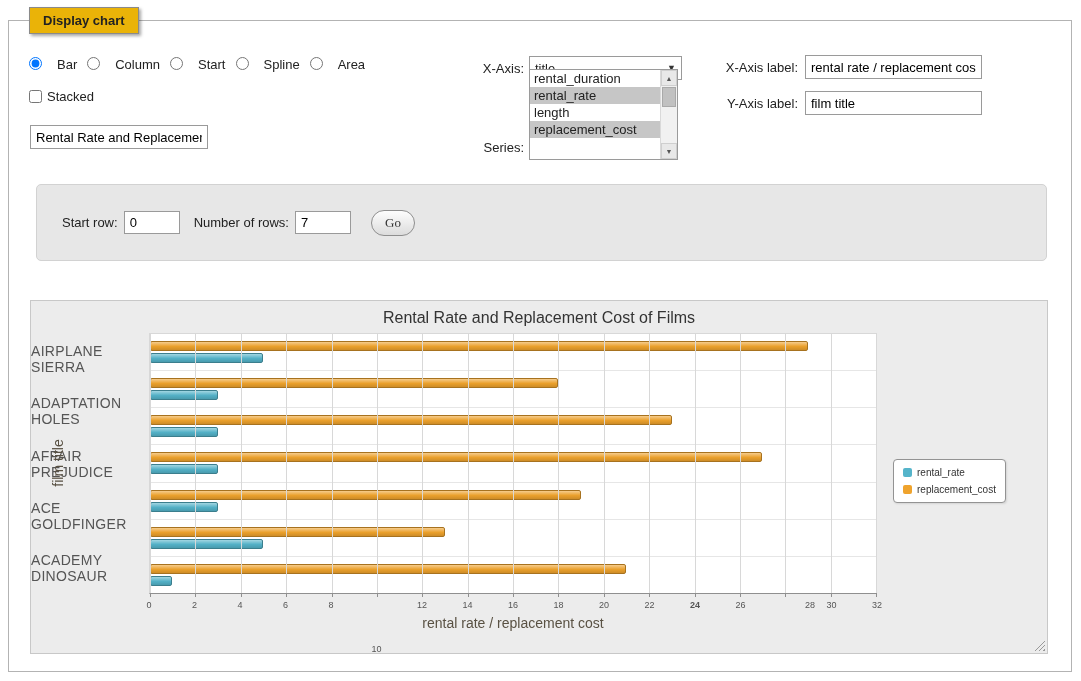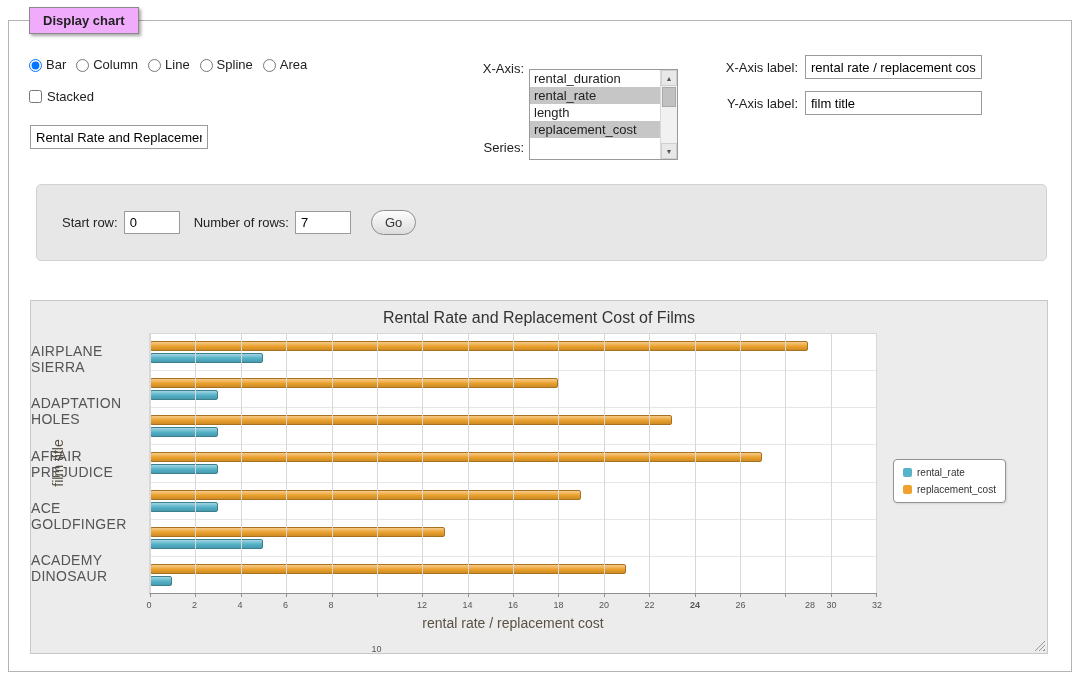--- a/index.html
+++ b/index.html
@@ -1,22 +1,22 @@
 <!DOCTYPE html>
 <html><head>
 <meta charset="utf-8">
 <style>
   * { box-sizing: border-box; margin: 0; padding: 0; }
   html,body { width:1081px; height:681px; background:#fff; font-family:"Liberation Sans", sans-serif; font-size:13px; color:#222; overflow:hidden; }
   .main-panel { position:absolute; left:8px; top:20px; width:1064px; height:652px; border:1px solid #b3b3b3; background:#fff; }
-  .panel-legend { position:absolute; top:-14px; left:20px; background:#f0abfc; border:1px solid #8a8a8a; box-shadow:2px 2px 3px rgba(0,0,0,.35); padding:5px 13px; font-weight:bold; font-size:13px; color:#222; }
+  .panel-legend { position:absolute; top:-14px; left:20px; background:#eab308; border:1px solid #8a8a8a; box-shadow:2px 2px 3px rgba(0,0,0,.35); padding:5px 13px; font-weight:bold; font-size:13px; color:#222; }
 
   
   .radio-row { position:absolute; left:20px; top:36px; display:flex; align-items:center; gap:10px; }
-  .radio-item { display:flex; align-items:flex-end; gap:4px; cursor:default; }
+  .radio-item { display:flex; align-items:flex-start; gap:15px; cursor:default; }
   .radio-item input { margin:0; }
   .checkbox-row { position:absolute; left:20px; top:68px; display:flex; align-items:center; gap:5px; }
   .title-input { position:absolute; left:21px; top:104px; width:178px; height:24px; border:1px solid #9a9a9a; padding:2px 5px; font-size:13px; font-family:"Liberation Sans", sans-serif; }
 
   
   .lbl { position:absolute; text-align:right; color:#222; }
   .xaxis-lbl   { left:420px; top:40px;  width:95px; }
   .series-lbl  { left:420px; top:119px; width:95px; }
   .fake-select { position:absolute; left:520px; top:35px; width:153px; height:24px; border:1px solid #9a9a9a; background:#fff; display:flex; align-items:center; justify-content:space-between; padding:0 5px; cursor:default; }
   .fake-select .arrow { font-size:9px; color:#333; }
@@ -34,21 +34,21 @@
   .yfield-lbl { left:689px; top:75px; width:100px; }
   .axis-input { position:absolute; height:24px; width:177px; border:1px solid #9a9a9a; padding:2px 5px; font-size:13px; font-family:"Liberation Sans", sans-serif; }
   .xfield-input { left:796px; top:34px; }
   .yfield-input { left:796px; top:70px; }
 
   
   .rows-panel { position:absolute; left:27px; top:163px; width:1011px; height:77px; background:#e7e7e7; border:1px solid #d2d2d2; border-radius:5px; display:flex; align-items:center; padding-left:25px; }
   .rows-panel label { margin-right:6px; }
   .small-input { width:56px; height:23px; border:1px solid #9a9a9a; padding:2px 5px; font-size:13px; font-family:"Liberation Sans", sans-serif; }
   .sp12 { width:14px; } .sp20 { width:20px; }
-  .go-button { padding:4px 13px; border-radius:13px; border:1px solid #8e8e8e; background:linear-gradient(#fdfdfd,#dcdcdc); font-size:13px; color:#333; font-family:Liberation Sans, sans-serif; cursor:pointer;text-align:right; }
+  .go-button { padding:4px 13px; border-radius:13px; border:1px solid #8e8e8e; background:linear-gradient(#fdfdfd,#dcdcdc); font-size:13px; color:#333; font-family:Liberation Serif, serif; cursor:pointer;text-align:right; }
 
   
   .chart-panel { position:absolute; left:21px; top:279px; width:1018px; height:354px; background:#ececec; border:1px solid #c8c8c8; }
   .chart-title { position:absolute; left:0; top:8px; width:100%; text-align:center; font-size:16px; color:#333; }
   .plot { position:absolute; left:118px; top:32px; width:728px; height:261px; background:#fff; border:1px solid #d8d8d8; border-bottom:1px solid #8f8f8f; }
   .gridline { position:absolute; top:0; bottom:0; width:1px; background:#d8d8d8; }
   .tickmark { position:absolute; top:100%; height:4px; width:1px; background:#8f8f8f; }
   .plot-rows { position:absolute; left:0; top:0; right:0; bottom:0; display:flex; flex-direction:column; }
   .cat-row { flex:1; display:flex; flex-direction:column; justify-content:center; position:relative; }
   .cat-row + .cat-row { border-top:1px solid #e6e6e6; }
@@ -75,40 +75,44 @@
       <label class="radio-item">
         <input type="radio" name="ctype" checked="" style="">
         <span>Bar</span>
       </label>
       <label class="radio-item">
         <input type="radio" name="ctype" style="">
         <span>Column</span>
       </label>
       <label class="radio-item">
         <input type="radio" name="ctype" style="">
-        <span>Line</span>
+        <span>Start</span>
       </label>
       <label class="radio-item">
         <input type="radio" name="ctype" style="">
         <span>Spline</span>
       </label>
       <label class="radio-item">
         <input type="radio" name="ctype" style="">
         <span>Area</span>
       </label>
     </div>
 
   <label class="checkbox-row">
     <input type="checkbox" style="">
     <span>Stacked</span>
   </label>
 
   <input class="title-input" value="Rental Rate and Replacement Cost of Films" style="">
 
   <span class="lbl xaxis-lbl">X-Axis:</span>
+  <div class="fake-select">
+    <span>title</span>
+    <span class="arrow">▼</span>
+  </div>
 
   <span class="lbl series-lbl">Series:</span>
   <div class="listbox">
     <div class="lb-items">
         <div class="lb-item">rental_duration</div>
         <div class="lb-item sel">rental_rate</div>
         <div class="lb-item">length</div>
         <div class="lb-item sel">replacement_cost</div>
       </div>
     <div class="lb-scroll">

